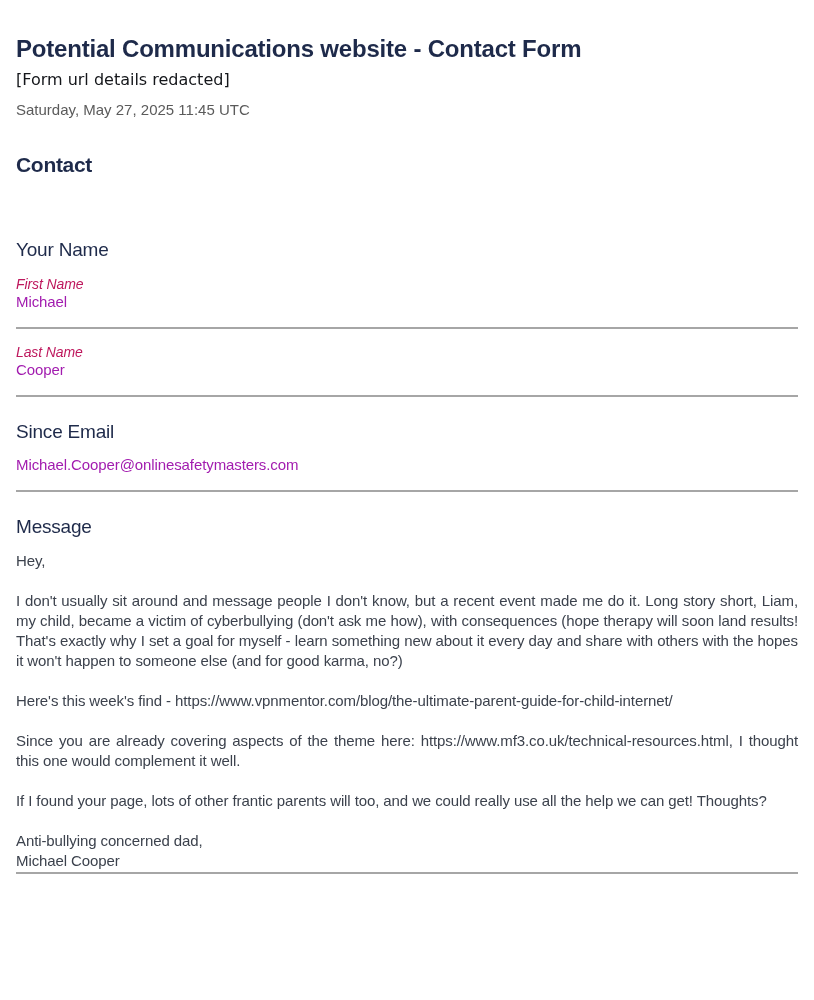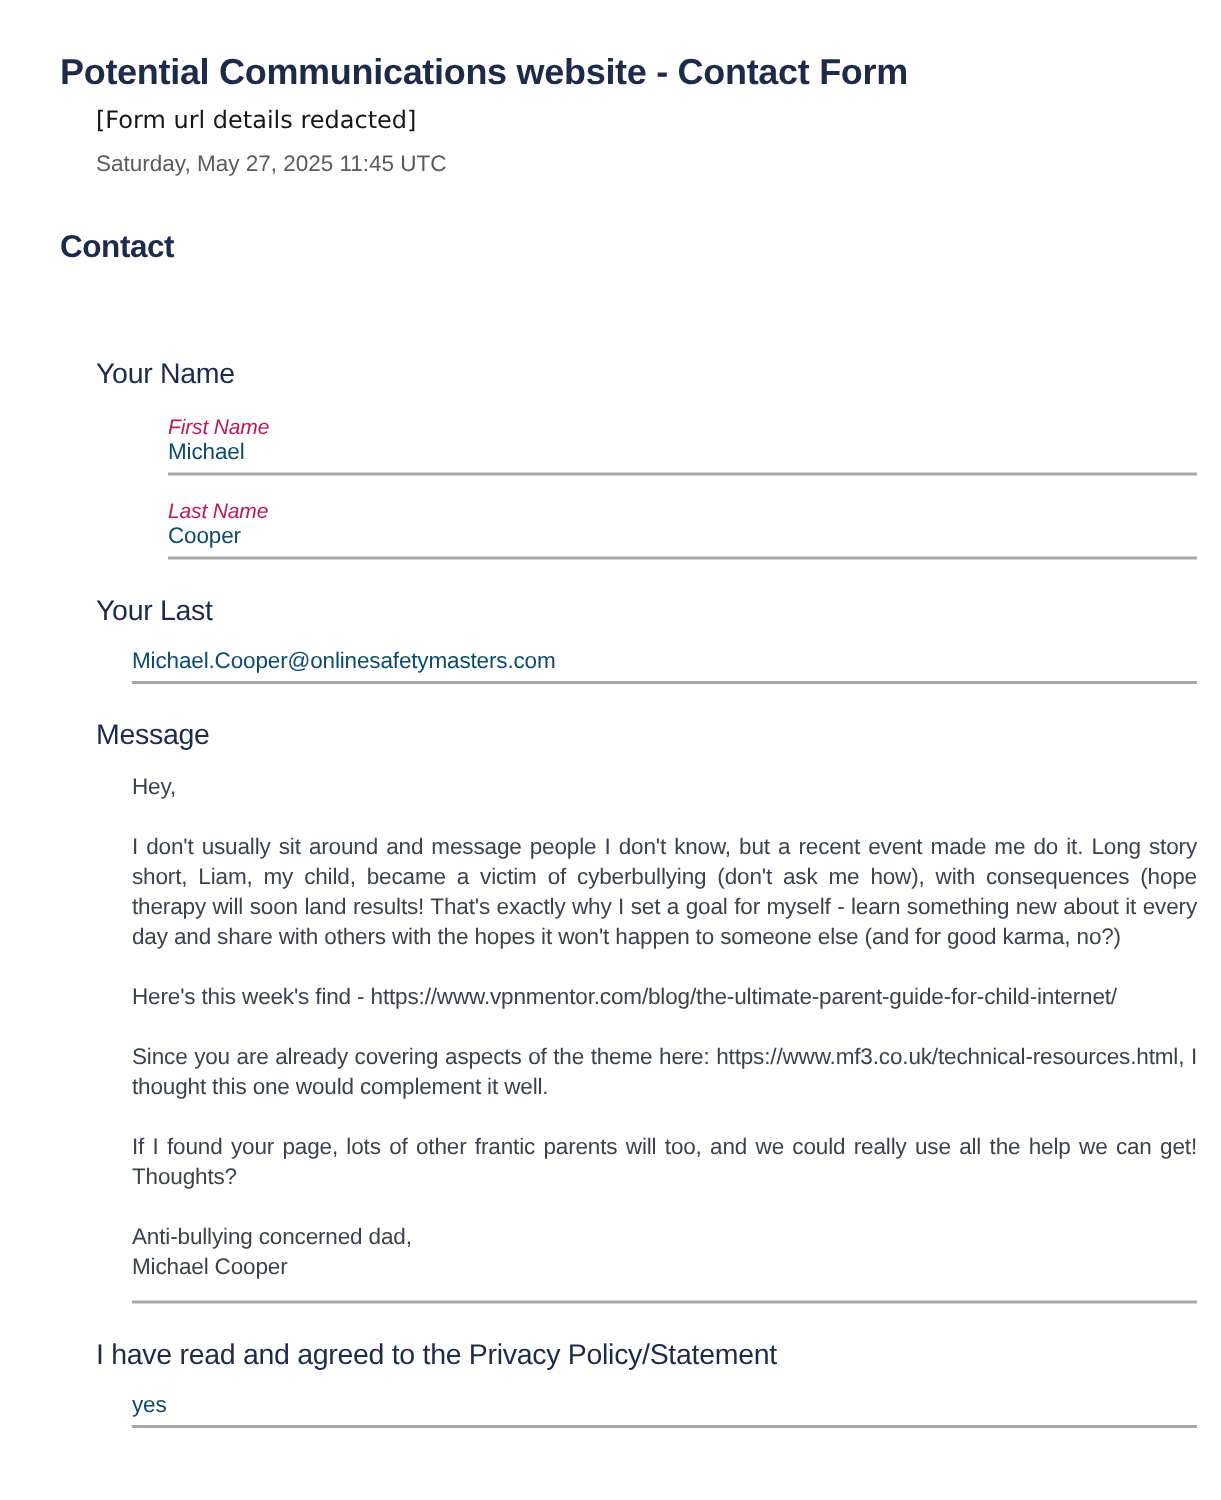--- a/index.html
+++ b/index.html
@@ -1,15 +1,15 @@
 <!DOCTYPE html>
 <html><head>
 <meta charset="utf-8">
 <style>
-  * { box-sizing: border-box; margin-left: 24px; }
+  * { box-sizing: border-box; }
   html, body { margin: 0; padding: 0; background: #ffffff; }
   body {
     width: 814px;
     height: 1000px;
     overflow: hidden;
     font-family: "Liberation Sans", sans-serif;
     color: #3c424d;
   }
   .page {
     padding: 35px 16px 30px 16px;
@@ -58,35 +58,35 @@
     font-style: italic;
     font-size: 14px;
     line-height: 16px;
     color: #be185d;
     letter-spacing: -0.1px;
   }
   .field-value {
     margin-top: 1px;
     font-size: 15px;
     line-height: 18px;
-    color: #0c4a6e;
+    color: #a21caf;
     letter-spacing: -0.1px;
-    padding-bottom: 4px;
+    padding-bottom: 16px;
     border-bottom: 2px solid #a6a6a6;
   }
   .field-value.standalone { margin-top: 13px; }
   .message-value {
     margin-top: 13px;
     font-size: 15px;
     line-height: 20px;
     color: #3c424d;
     letter-spacing: -0.1px;
     white-space: pre-line;
     text-align: justify;
-    padding-bottom: 12px;
+    padding-bottom: 1px;
     border-bottom: 2px solid #a6a6a6;
   }
 </style>
 </head>
 <body>
 
 <div class="page">
 
   <h1 class="email-subject">Potential Communications website - Contact Form</h1>
 
@@ -104,38 +104,34 @@
       <div class="field-value">Michael</div>
     </div>
 
     <div>
       <div class="field-label">Last Name</div>
       <div class="field-value">Cooper</div>
     </div>
   </section>
 
   <section>
-    <h3 class="section-heading later-section">Your Last</h3>
+    <h3 class="section-heading later-section">Since Email</h3>
     <div class="field-value standalone">Michael.Cooper@onlinesafetymasters.com</div>
   </section>
 
   <section>
     <h3 class="section-heading later-section">Message</h3>
     <div class="message-value">Hey,
 
 I don't usually sit around and message people I don't know, but a recent event made me do it. Long story short, Liam, my child, became a victim of cyberbullying (don't ask me how), with consequences (hope therapy will soon land results! That's exactly why I set a goal for myself - learn something new about it every day and share with others with the hopes it won't happen to someone else (and for good karma, no?)
 
 Here's this week's find - https://www.vpnmentor.com/blog/the-ultimate-parent-guide-for-child-internet/
 
 Since you are already covering aspects of the theme here: https://www.mf3.co.uk/technical-resources.html, I thought this one would complement it well.
 
 If I found your page, lots of other frantic parents will too, and we could really use all the help we can get! Thoughts?
 
 Anti-bullying concerned dad,
 Michael Cooper</div>
   </section>
 
-  <section>
-    <h3 class="section-heading later-section">I have read and agreed to the Privacy Policy/Statement</h3>
-    <div class="field-value standalone">yes</div>
-  </section>
 
 </div>
 
 </body></html>

